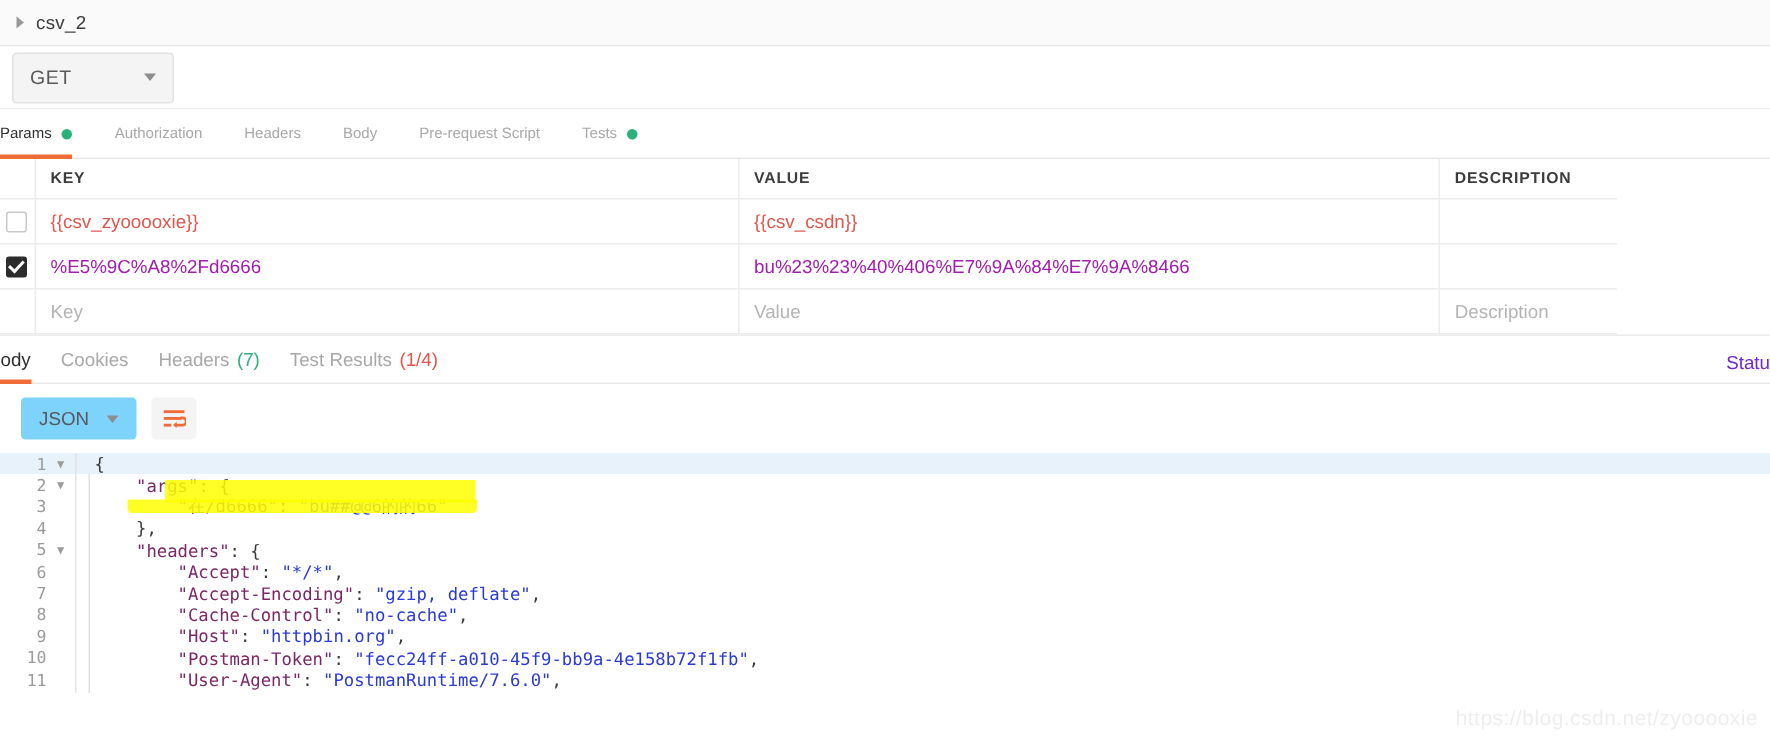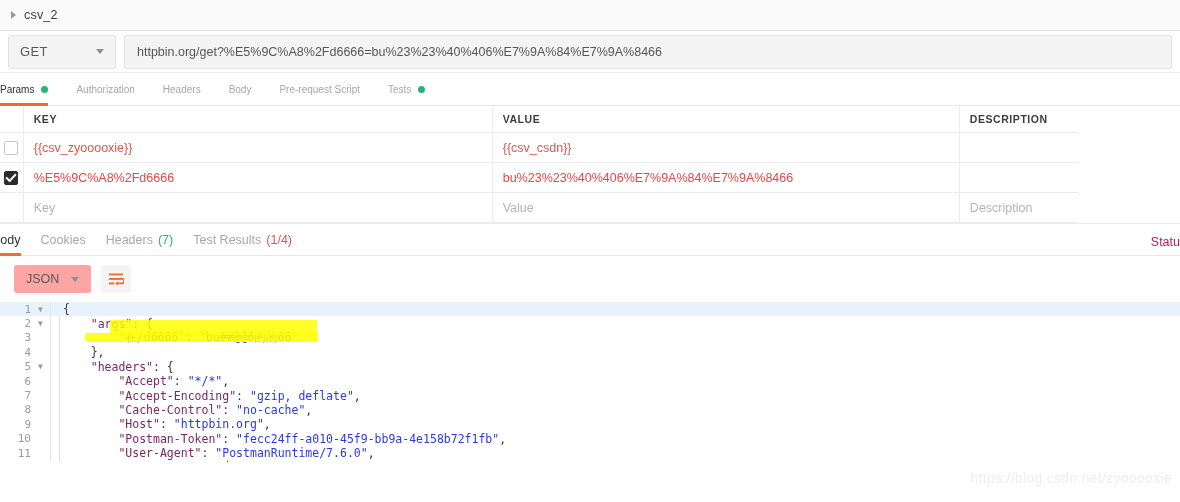--- a/index.html
+++ b/index.html
@@ -110,21 +110,21 @@
   .c-check { width: 26px; justify-content: center; padding: 0; position: relative; }
   .c-key   { width: 514px; }
   .c-val   { width: 512px; }
   .c-desc  { width: 128px; border-right: none; }
   .hdr-txt {
     font-size: 10.5px; color: #3c3c3c; letter-spacing: .55px;
     font-weight: bold;
   }
   .prow.header .pcell { align-items: center; }
   .txt-red   { color: #e0564b; }
-  .txt-dark  { color: #ef4444; }
+  .txt-dark  { color: #a21caf; }
   .txt-ghost { color: #b4b4b4; }
   .cbox {
     width: 14px; height: 14px;
     border: 1px solid #c9c9c9; border-radius: 2px;
     background: #fff;
   }
   .cbox.on {
     background: #2b2b2b; border-color: #2b2b2b;
     display: flex; align-items: center; justify-content: center;
   }
@@ -155,21 +155,21 @@
   }
   .rtab.active { color: #2f2f2f; }
   .rtab.active::after {
     content: ""; position: absolute; left: 0; right: 0; bottom: -1px;
     height: 3px; background: #ef6c37;
   }
   .cnt-green { color: #2ab27b; margin-left: 5px; }
   .cnt-red   { color: #e0564b; margin-left: 5px; }
   .status-right {
     position: absolute; right: 0; bottom: 6px;
-    font-size: 12.5px; color: #be185d; white-space: nowrap;
+    font-size: 12.5px; color: #6d28d9; white-space: nowrap;
   }
 
   
   .body-toolbar {
     height: 46px; display: flex; align-items: center;
     padding-left: 4px; background: #fff;
   }
   .seg-group {
     display: flex; align-items: center;
     background: #f4f4f4; border-radius: 3px;
@@ -177,21 +177,21 @@
   }
   .seg {
     padding: 0 14px; height: 26px;
     display: flex; align-items: center;
     font-size: 12.5px; color: #b0b0b0; cursor: pointer;
     white-space: nowrap;
   }
   .seg.active { color: #2f2f2f; font-weight: bold; }
   .fmt-select {
     margin-left: 10px; height: 28px;
-    background: #fca5a5; border-radius: 3px;
+    background: #7dd3fc; border-radius: 3px;
     display: flex; align-items: center; gap: 12px;
     padding: 0 12px; cursor: pointer;
   }
   .fmt-label { font-size: 12.5px; color: #585858; }
   .wrap-btn {
     margin-left: 10px; width: 30px; height: 28px;
     background: #f4f4f4; border-radius: 3px;
     display: flex; align-items: center; justify-content: center;
     cursor: pointer;
   }
@@ -250,21 +250,20 @@
   <div class="tabstrip">
     <div class="tab-caret"></div>
     <div class="tab-name">csv_2</div>
   </div>
 
   <div class="urlbar">
     <div class="method-select">
       <span class="method-label">GET</span>
       <span class="caret-down"></span>
     </div>
-    <div class="url-input">httpbin.org/get?%E5%9C%A8%2Fd6666=bu%23%23%40%406%E7%9A%84%E7%9A%8466</div>
   </div>
 
   <div class="subtabs" id="subtabs">
       <div class="subtab active">
         <span>Params</span>
         <span class="dot-green"></span>
       </div>
       <div class="subtab">
         <span>Authorization</span>
       </div>

